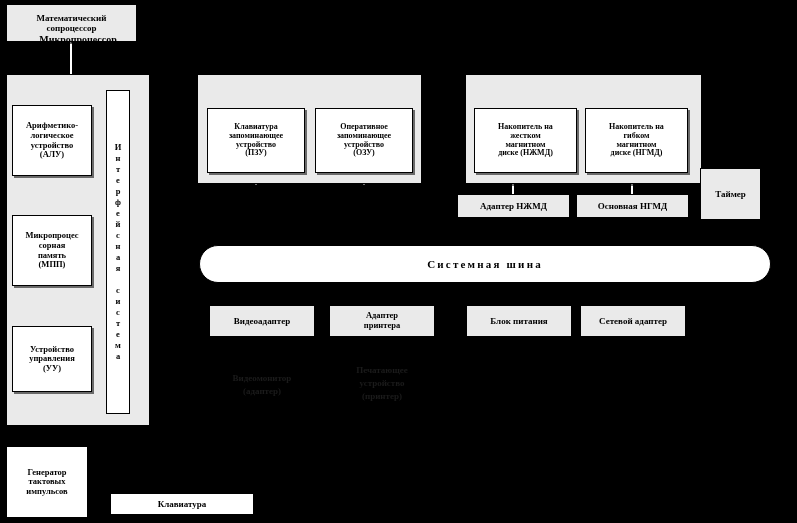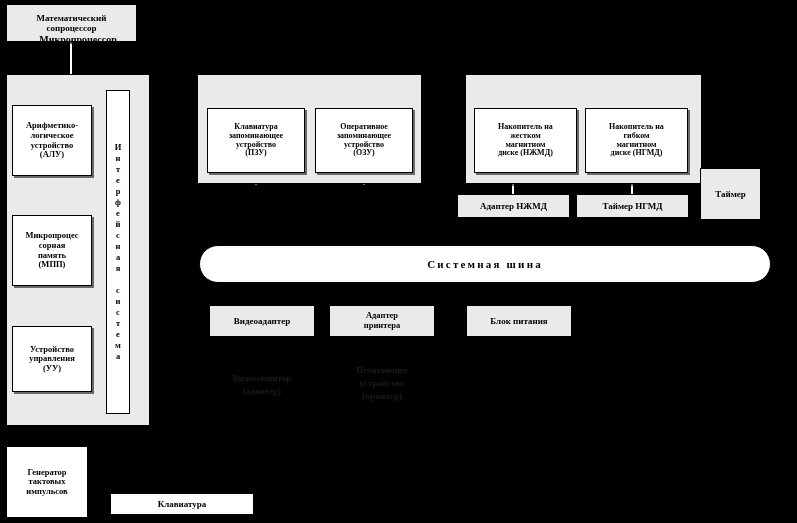--- a/index.html
+++ b/index.html
@@ -248,40 +248,43 @@
   <div class="box white" id="fdd-box">
     <span style="white-space:pre-line;">Накопитель на
 гибком
 магнитном
 диске (НГМД)</span>
   </div>
   <div class="box" id="hdd-adapter-box">
     <span>Адаптер НЖМД</span>
   </div>
   <div class="box" id="fdd-adapter-box">
-    <span>Таймер НГМД</span>
+    <span>Основная НГМД</span>
   </div>
 
   <div class="box" id="timer-box">
     <span>Таймер</span>
   </div>
 
   <div id="system-bus">
     <span id="system-bus-label">Системная шина</span>
   </div>
 
   <div class="box" id="video-adapter-box">
     <span>Видеоадаптер</span>
   </div>
   <div class="box" id="printer-adapter-box">
     <span style="white-space:pre-line;">Адаптер
 принтера</span>
   </div>
   <div class="box" id="power-supply-box">
     <span>Блок питания</span>
+  </div>
+  <div class="box" id="network-adapter-box">
+    <span>Сетевой адаптер</span>
   </div>
 
   <div class="dark-label" id="monitor-label">Видеомонитор
 (адаптер)</div>
   <div class="dark-label" id="printer-label">Печатающее
 устройство
 (принтер)</div>
 
 
   <div class="box white" id="clock-generator-box">

